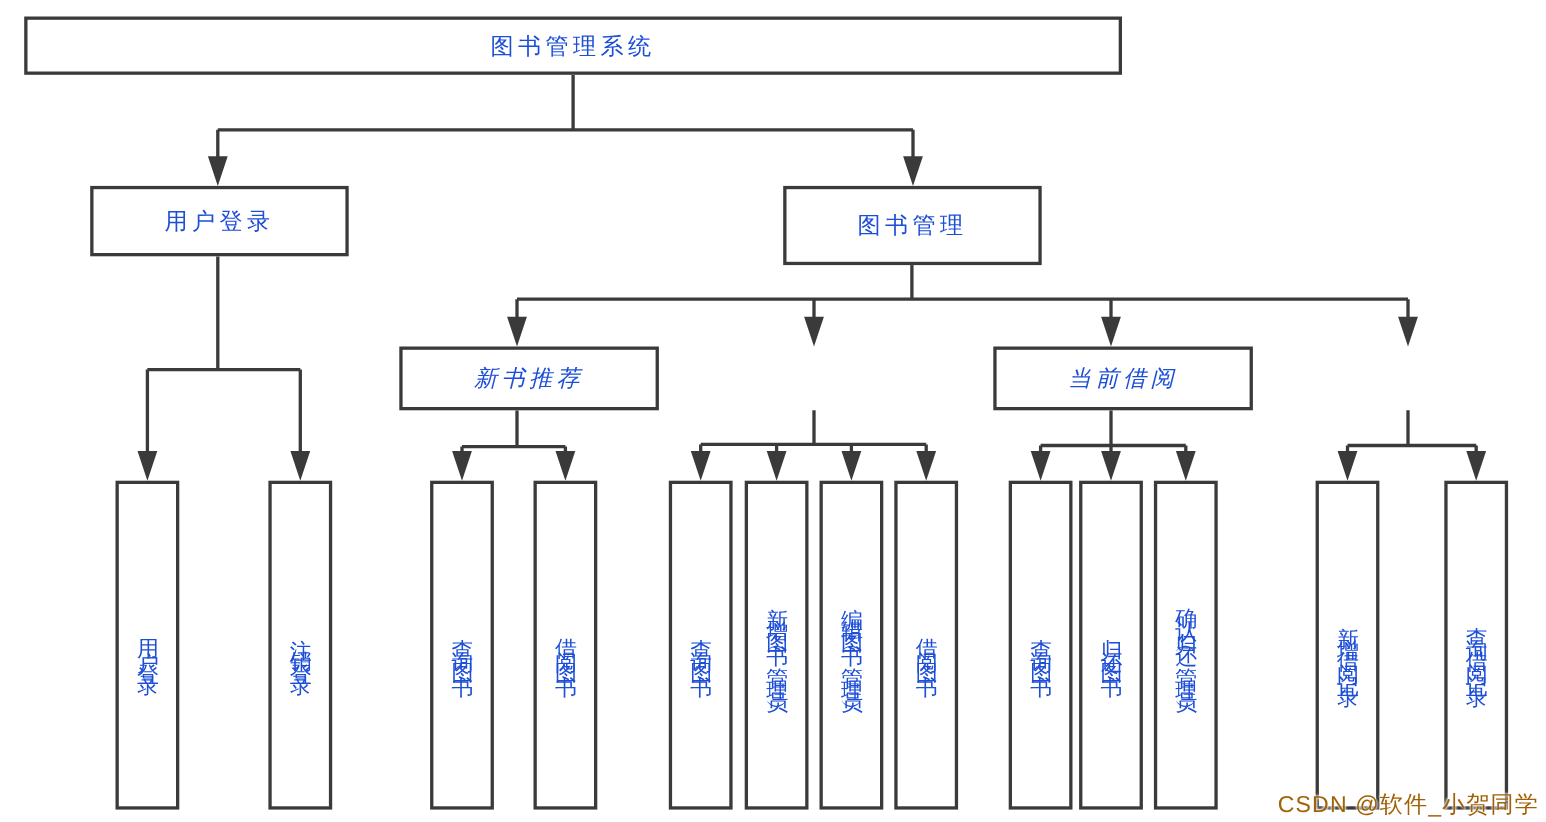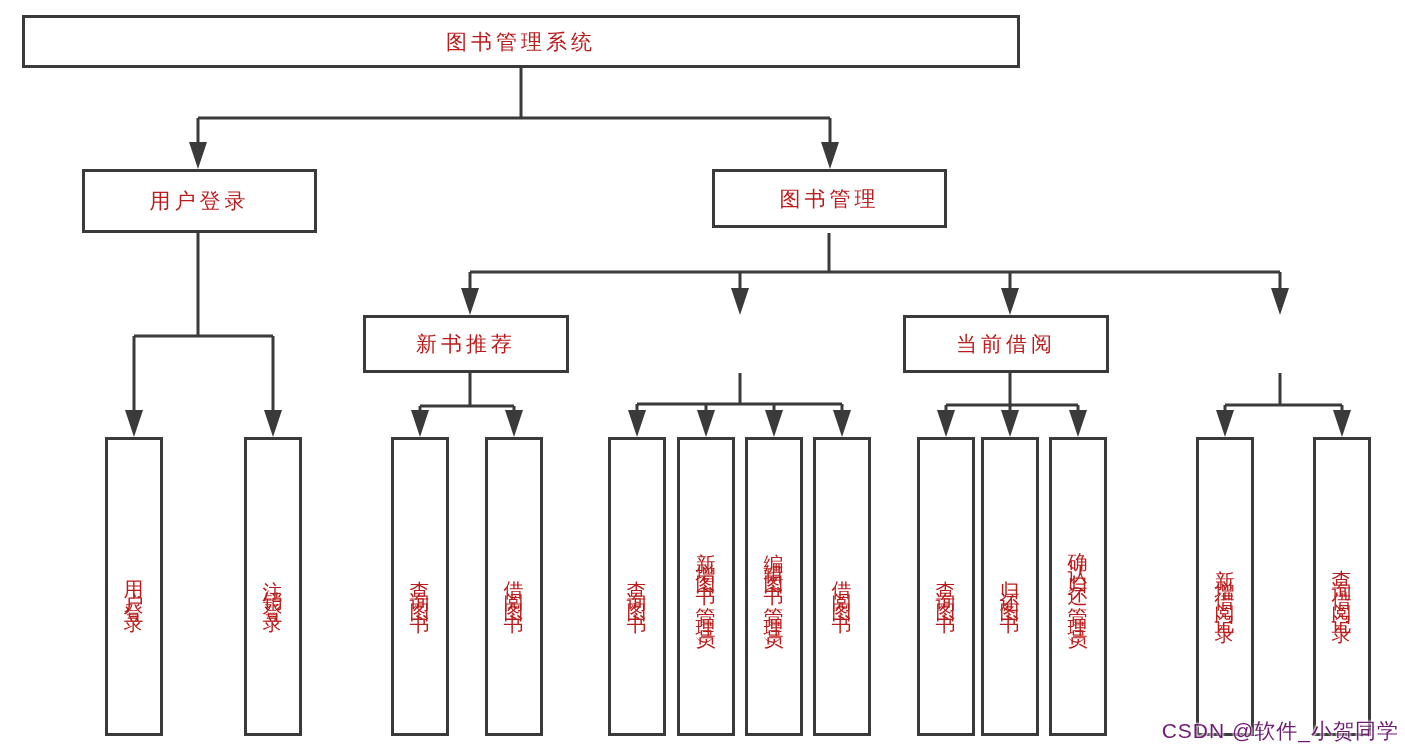--- a/index.html
+++ b/index.html
@@ -30,31 +30,31 @@
     stroke: none;
   }
   .box {
     position: absolute;
     box-sizing: border-box;
     border: 3px solid #3a3a3a;
     background: #ffffff;
     display: flex;
     align-items: center;
     justify-content: center;
-    color: #b91c1c;
+    color: #1d4ed8;
   }
   .h-label {
     font-size: 21px;
     letter-spacing: 4px;
     white-space: nowrap;
   }
   .root-box  { left: 22px;  top: 15px;  width: 998px; height: 53px; }
   .l2-user   { left: 82px;  top: 169px; width: 235px; height: 64px; }
-  .l2-mgmt   { left: 712px; top: 169px; width: 235px; height: 59px; }
-  .l3 { top: 315px; width: 206px; height: 58px; }
+  .l2-mgmt   { left: 712px; top: 169px; width: 235px; height: 72px; }
+  .l3 { top: 315px; width: 236px; height: 58px; font-style: italic; }
   .l3-newrec  { left: 363px; }
   .l3-borrow  { left: 633px; }
   .l3-current { left: 903px; justify-content: center; }
   .l3-records { left: 1172px; }
   .leaf { top: 437px; width: 58px; height: 299px; }
   .leaf .v-label {
     writing-mode: vertical-rl;
     text-orientation: mixed;
     font-size: 20px;
     letter-spacing: 11px;
@@ -73,21 +73,21 @@
   .leaf-10 { left: 981px; }
   .leaf-11 { left: 1049px; }
   .leaf-12 { left: 1196px; }
   .leaf-13 { left: 1313px; }
   .watermark {
     position: absolute;
     right: 6px;
     bottom: 2px;
     font-size: 21px;
     letter-spacing: 1px;
-    color: #701a75;
+    color: #a16207;
     text-shadow: 1px 1px 2px #ffffff, -1px -1px 2px #ffffff;
     white-space: nowrap;
   }
 </style>
 </head>
 <body>
 
 <div class="canvas">
 
   <svg class="edges" viewBox="0 0 1405 747" aria-hidden="true">

